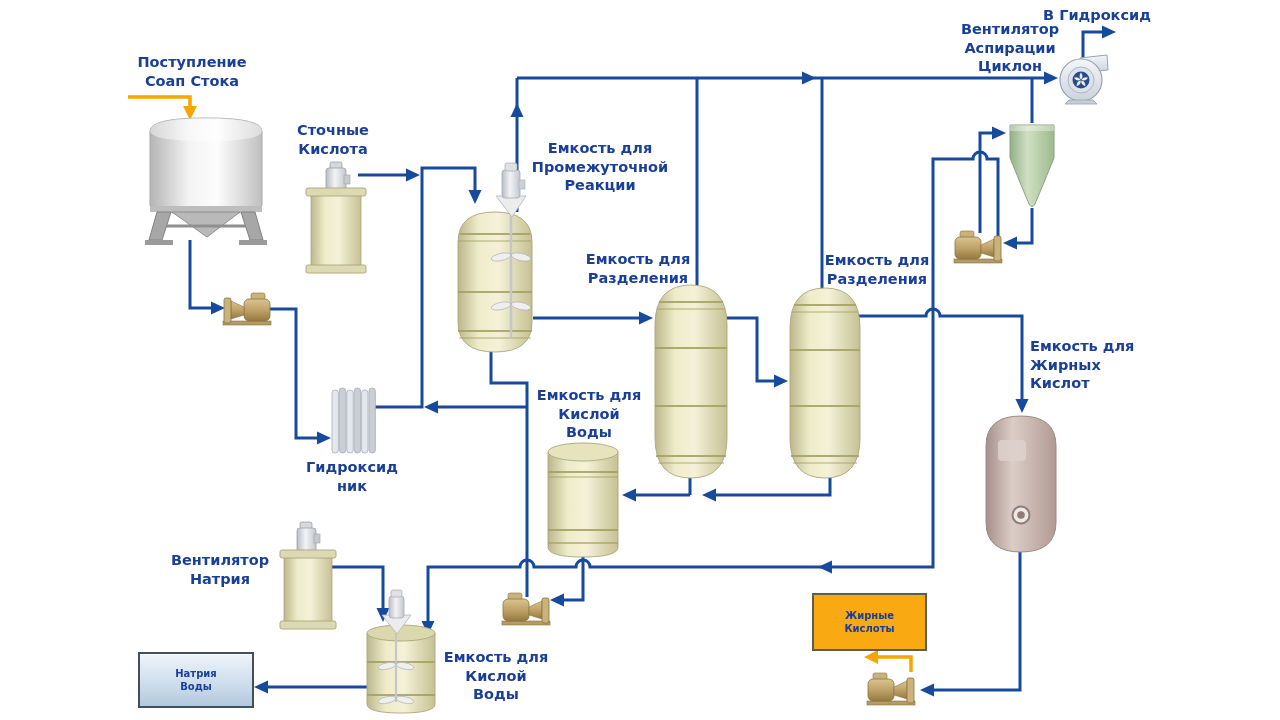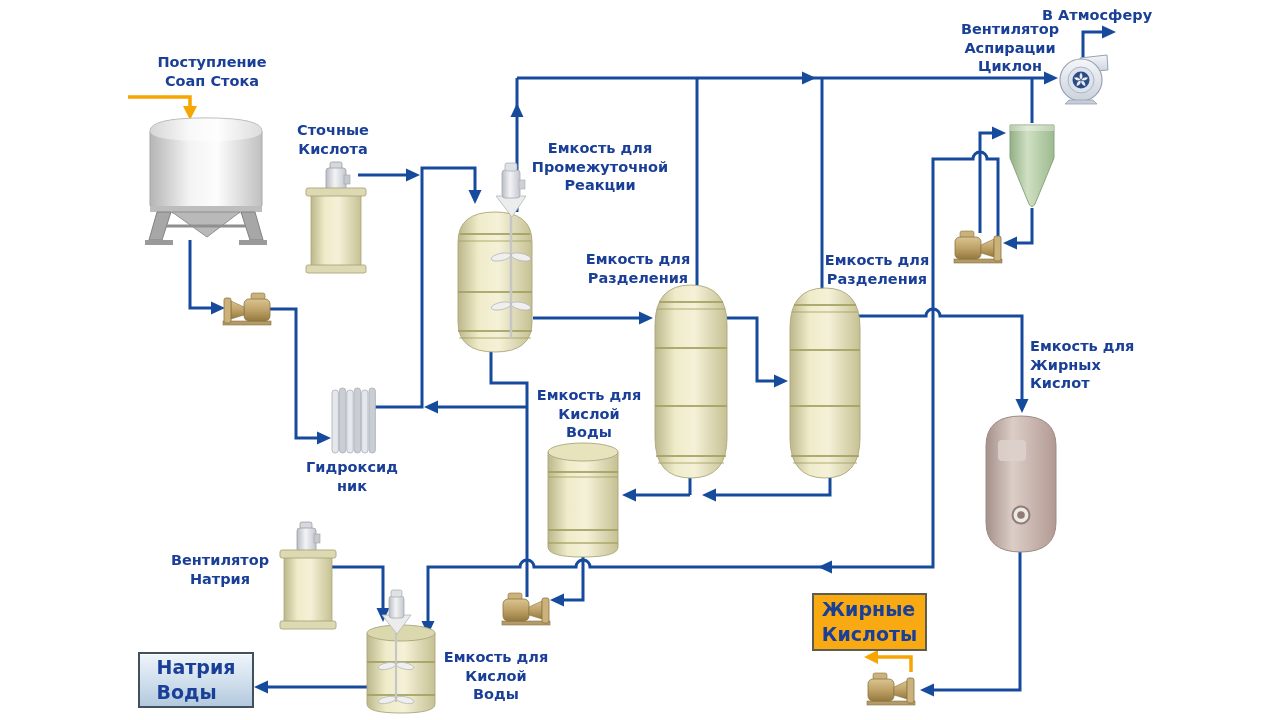--- a/index.html
+++ b/index.html
@@ -3,21 +3,21 @@
 <meta charset="utf-8">
 <style>
   html,body{margin:0;padding:0;background:#fff;}
   #stage{position:relative;width:1280px;height:720px;background:#ffffff;overflow:hidden;
          font-family:"DejaVu Sans","Liberation Sans",sans-serif;}
   svg{position:absolute;left:0;top:0;}
   .lbl{position:absolute;color:#1a3f97;font-weight:bold;font-size:14.5px;line-height:1.28;
        text-align:center;white-space:pre-line;transform:translateX(-50%);}
   .lbl.left{transform:none;text-align:left;}
   .pbox{position:absolute;display:flex;align-items:center;justify-content:center;
-        color:#1a3f97;font-weight:bold;font-size:19px;line-height:1.3;text-align:left;
+        color:#1a3f97;font-weight:bold;font-size:10px;line-height:1.3;text-align:center;
         white-space:pre-line;}
   .pbox.blue{left:138px;top:652px;width:112px;height:52px;border:2.5px solid #41505e;
         background:linear-gradient(180deg,#eef4fa 0%,#cfdeec 55%,#b3c9dd 100%);
         box-shadow:inset 0 1px 0 #fff;}
   .pbox.orange{left:812px;top:593px;width:111px;height:54px;border:2px solid #5d5c50;
         background:#f9a912;}
 </style>
 </head>
 <body>
 
@@ -282,35 +282,35 @@
     <use href="#pumpShape"></use>
   </g>
   <g transform="translate(954,230)">
     <use href="#pumpShape"></use>
   </g>
   <g transform="translate(867,672)">
     <use href="#pumpShape"></use>
   </g>
 </svg>
 
-<div class="lbl" style="left:212px;top:53px;">Поступление
+<div class="lbl" style="left:192px;top:53px;">Поступление
 Соап Стока</div>
 <div class="lbl" style="left:333px;top:121px;">Сточные
 Кислота</div>
 <div class="lbl" style="left:600px;top:139px;">Емкость для
 Промежуточной
 Реакции</div>
 <div class="lbl" style="left:638px;top:250px;">Емкость для
 Разделения</div>
 <div class="lbl" style="left:877px;top:251px;">Емкость для
 Разделения</div>
 <div class="lbl" style="left:1010px;top:20px;">Вентилятор
 Аспирации
 Циклон</div>
-<div class="lbl" style="left:1097px;top:6px;">В Атмосферу</div>
+<div class="lbl" style="left:1097px;top:6px;">В Гидроксид</div>
 <div class="lbl left" style="left:1030px;top:337px;">Емкость для
 Жирных
 Кислот</div>
 <div class="lbl" style="left:589px;top:386px;">Емкость для
 Кислой
 Воды</div>
 <div class="lbl" style="left:352px;top:458px;">Гидроксид
 ник</div>
 <div class="lbl" style="left:220px;top:551px;">Вентилятор
 Натрия</div>

